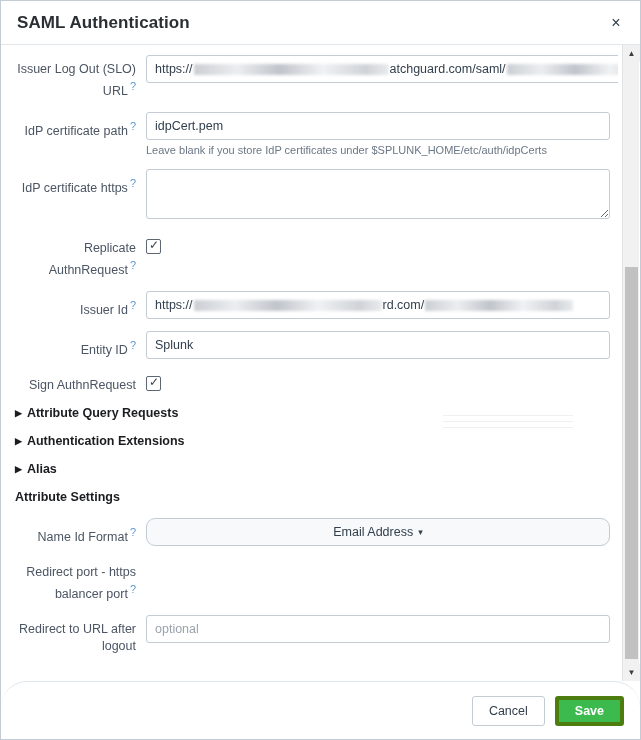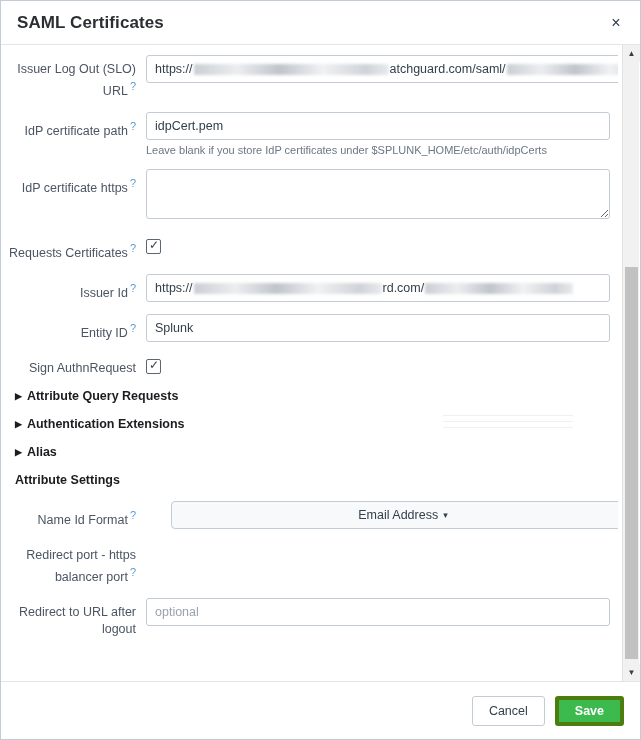--- a/index.html
+++ b/index.html
@@ -227,30 +227,29 @@
     background: #eef1f4;
     margin-bottom: 5px;
   }
 
   
   .dropdown {
     width: 100%;
     height: 28px;
     box-sizing: border-box;
     border: 1px solid #c3cbd4;
-    border-radius: 4px;
+    border-radius: 9px;
     background: #f7f9fa;
     font-size: 12.5px;
     color: #33404d;
     display: flex;
     align-items: center;
     justify-content: center;
     cursor: pointer;
     user-select: none;
-    margin-left: 25px;
   }
   .dropdown .caret-down {
     margin-left: 5px;
     font-size: 9px;
   }
 
   
   .scrollbar {
     position: absolute;
     right: 1px;
@@ -291,20 +290,21 @@
   .dialog-footer {
     flex: 0 0 58px;
     height: 58px;
     border-top: 1px solid #e1e6eb;
     display: flex;
     align-items: center;
     justify-content: flex-end;
     padding-right: 16px;
     box-sizing: border-box;
     background: #ffffff;
+    border-radius: 26px;
   }
   .btn {
     height: 30px;
     min-width: 62px;
     padding: 0 16px;
     border-radius: 3px;
     font-size: 12.5px;
     font-family: "Liberation Sans", sans-serif;
     cursor: pointer;
     display: inline-flex;
@@ -324,21 +324,21 @@
     color: #ffffff;
     font-weight: bold;
   }
 </style>
 </head>
 <body>
 
 <div class="dialog">
 
   <div class="dialog-header">
-    <div class="dialog-title">SAML Certificates</div>
+    <div class="dialog-title">SAML Authentication</div>
     <div class="close-icon">×</div>
   </div>
 
   <div class="dialog-body">
 
     <div class="form-scroll">
 
       <div class="form-row">
         <div class="form-label">
           <span>Issuer Log Out (SLO) URL</span><span class="help-icon">?</span>
@@ -369,21 +369,21 @@
         <div class="form-label">
           <span>IdP certificate https</span><span class="help-icon">?</span>
         </div>
         <div class="form-control">
           <textarea class="textarea-input" style=""></textarea>
         </div>
       </div>
 
       <div class="form-row">
         <div class="form-label tight">
-          <span>Requests Certificates</span><span class="help-icon">?</span>
+          <span>Replicate AuthnRequest</span><span class="help-icon">?</span>
         </div>
         <div class="form-control">
           <div class="checkbox">
             <span class="check">✓</span>
           </div>
         </div>
       </div>
 
       <div class="form-row">
         <div class="form-label">

